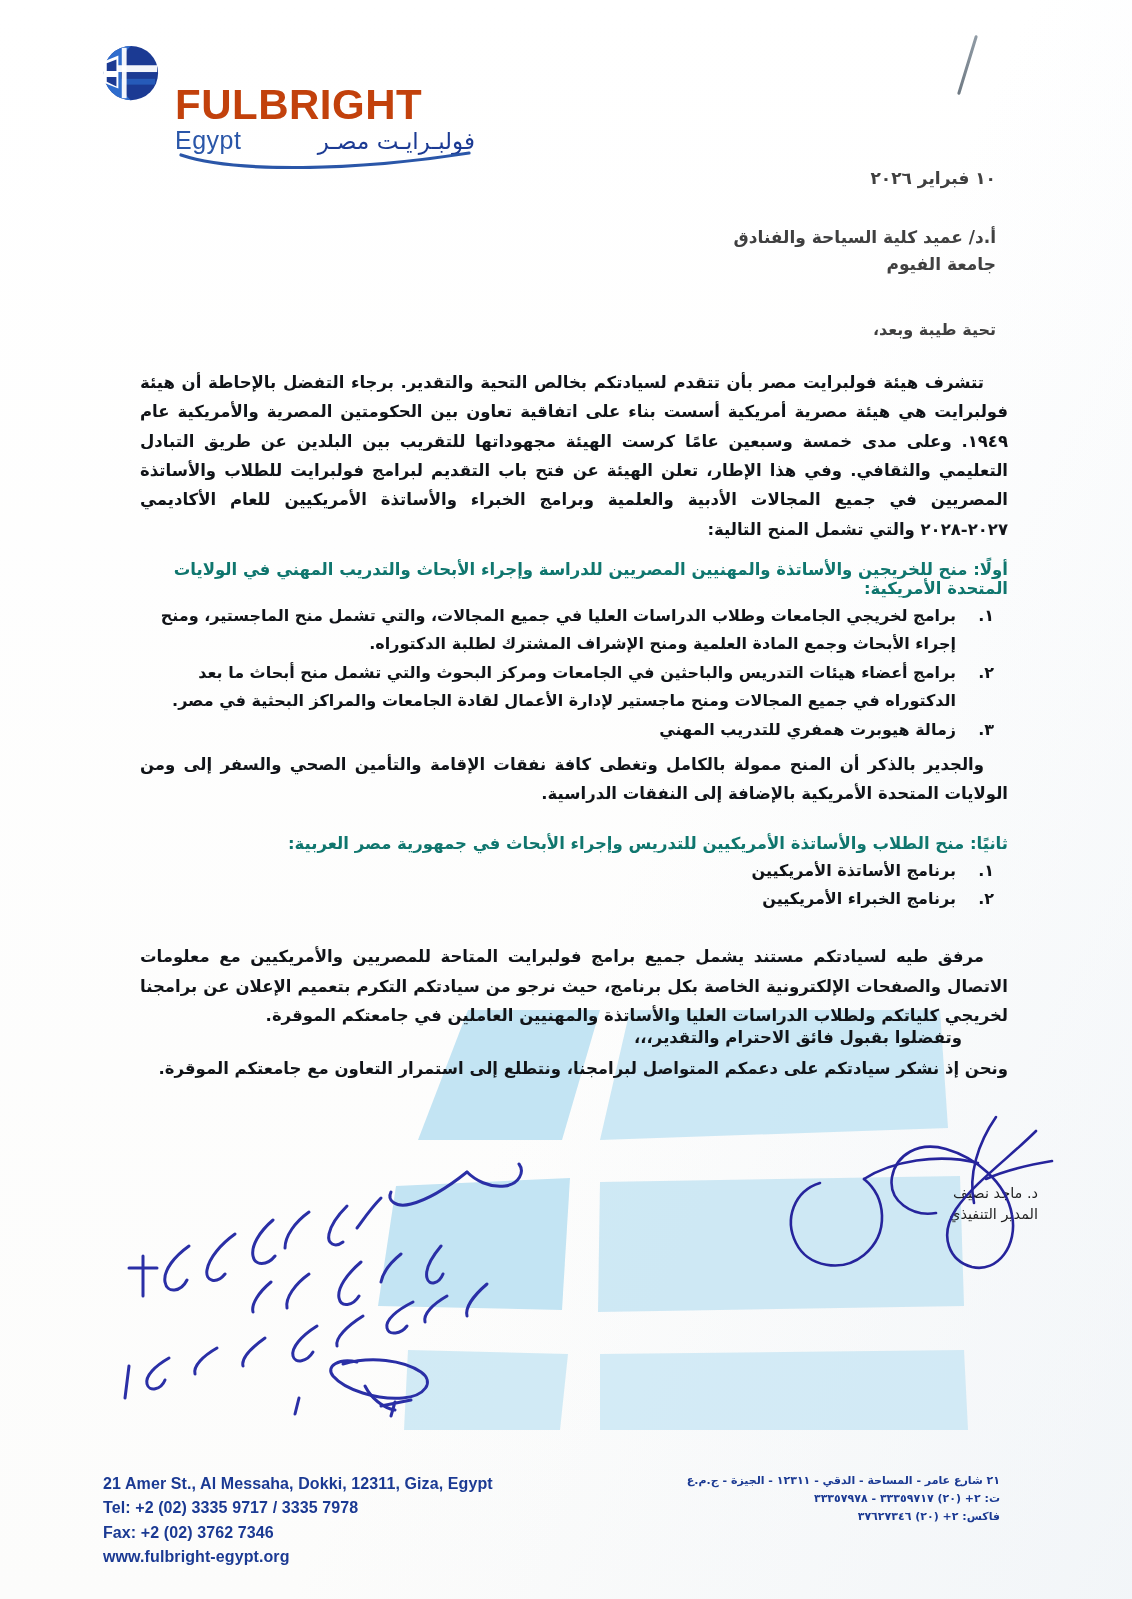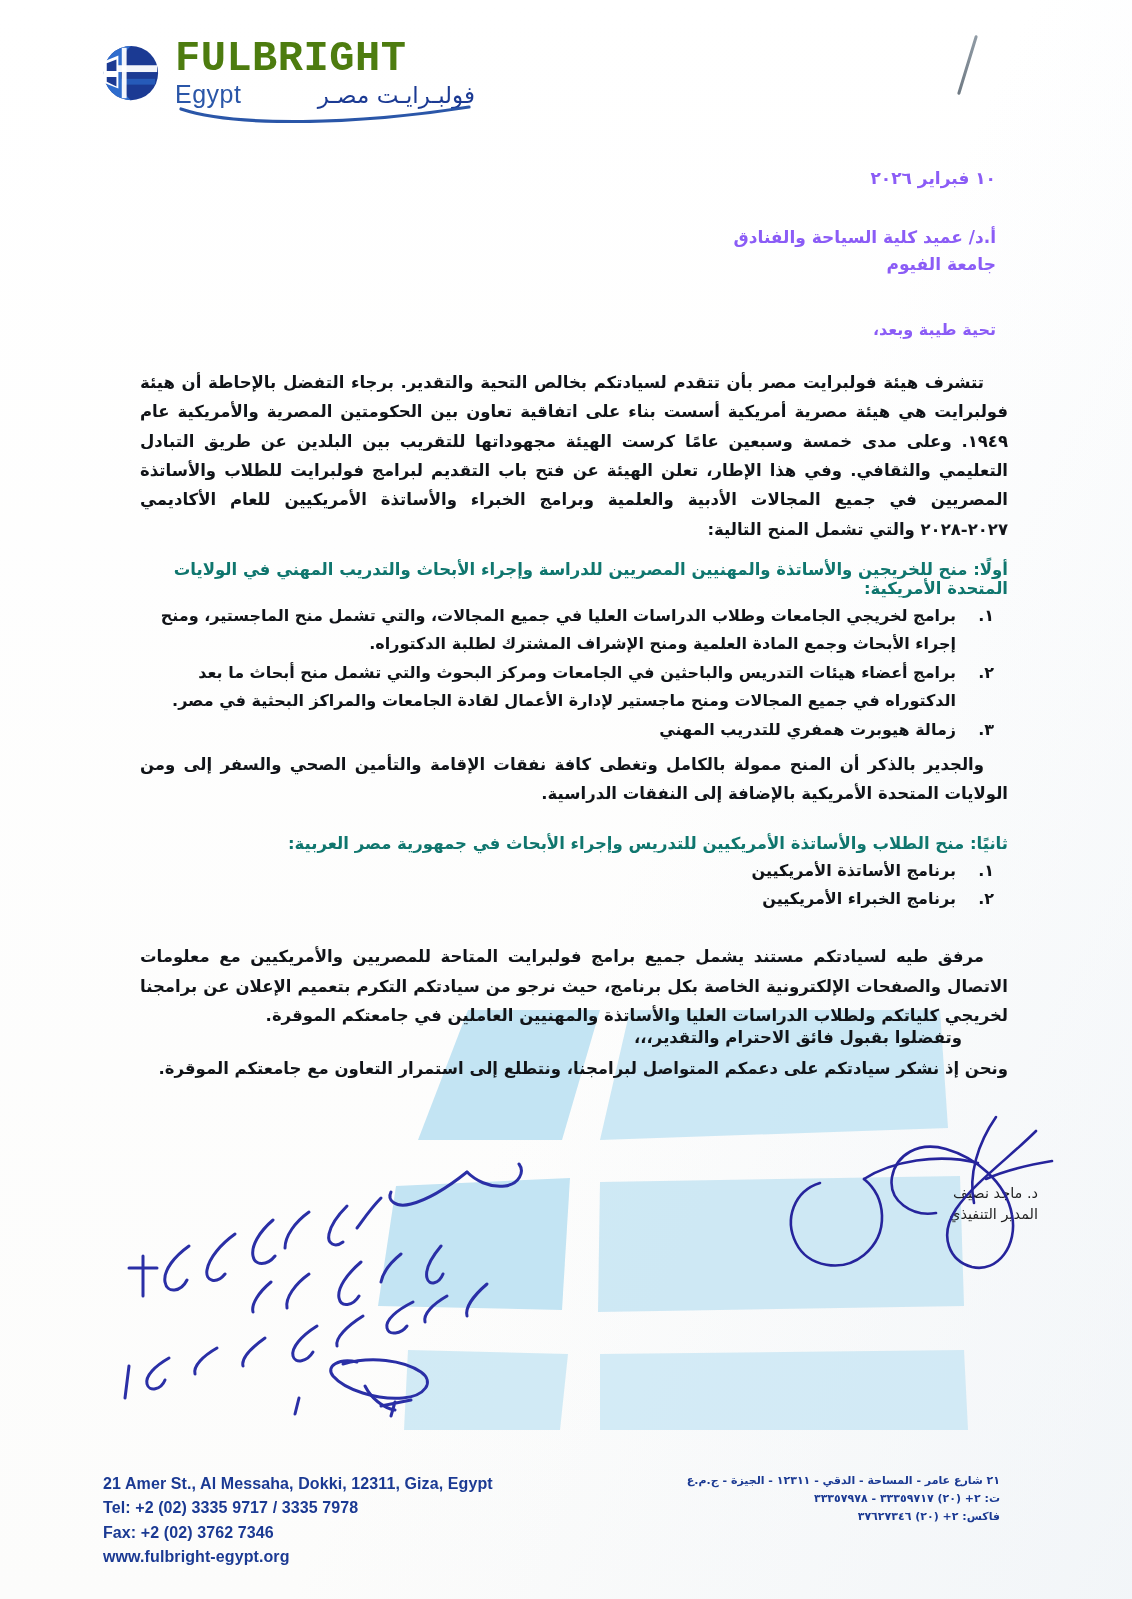--- a/index.html
+++ b/index.html
@@ -43,26 +43,27 @@
   .logo-block {
     position: absolute;
     left: 99px;
     top: 38px;
     display: flex;
     align-items: flex-start;
   }
   .logo-globe { width: 62px; height: 62px; margin-top: 4px; }
   .logo-text { margin-left: 14px; }
   .logo-word {
-    font-family: Liberation Mono, monospace;
+    font-family: Liberation Sans, sans-serif;
     font-weight: bold;
     font-size: 42px;
     letter-spacing: 0.5px;
-    color: #4d7c0f;
+    color: #c2410c;
     line-height: 1;
+    margin-top: 46px;
   }
   .logo-sub {
     display: flex;
     align-items: baseline;
     justify-content: space-between;
     margin-top: 0;
   }
   .logo-egypt {
     font-family: "Liberation Sans", sans-serif;
     font-size: 25px;
@@ -89,21 +90,21 @@
     transform: rotate(17deg);
     border-radius: 2px;
     opacity: .85;
   }
 
   
   .ar {
     direction: rtl;
     text-align: right;
     font-family: "DejaVu Sans", sans-serif;
-    color: #8b5cf6;
+    color: #404040;
   }
 
   .date {
     position: absolute;
     right: 136px;
     top: 168px;
     font-size: 17px;
     font-weight: bold;
   }
   .recipient {

